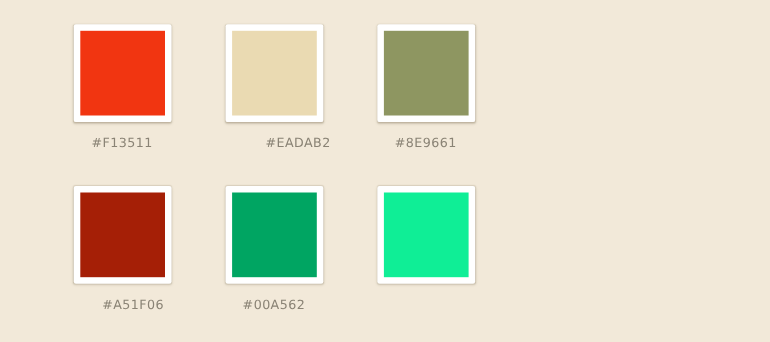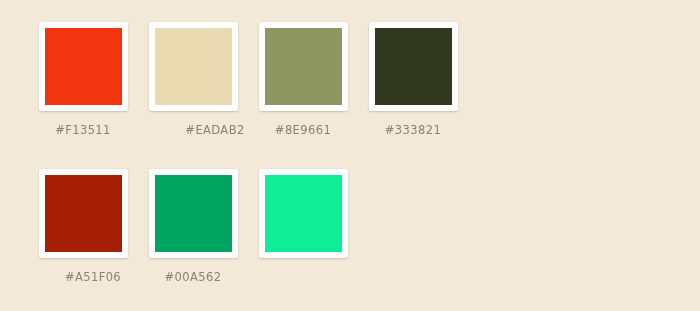--- a/index.html
+++ b/index.html
@@ -21,20 +21,21 @@
     box-sizing: border-box;
   }
 
   .palette-row {
     position: absolute;
     left: 0;
     width: 700px;
     height: 140px;
     display: flex;
     align-items: flex-start;
+    gap: 28px;
   }
 
   #row-1 { top: 22px; }
   #row-2 { top: 169px; }
 
   .swatch-card {
     width: 110px;
     flex: 0 0 110px;
     display: flex;
     flex-direction: column;
@@ -100,26 +101,20 @@
     </div>
 
 
     <div class="swatch-card">
       <div class="swatch-frame" style="background: rgb(255, 255, 255);">
         <span class="swatch-color" style="background: rgb(142, 150, 97);"></span>
       </div>
       <div class="swatch-label" style="color: rgb(138, 131, 117);">#8E9661</div>
     </div>
 
-    <div class="swatch-card">
-      <div class="swatch-frame" style="background: rgb(255, 255, 255);">
-        <span class="swatch-color" style="background: rgb(51, 56, 33);"></span>
-      </div>
-      <div class="swatch-label" style="color: rgb(138, 131, 117);">#333821</div>
-    </div>
   </div>
 
   <div class="palette-row" id="row-2">
     <div class="row-inset"></div>
 
 
     <div class="swatch-card">
       <div class="swatch-frame" style="background: rgb(255, 255, 255);">
         <span class="swatch-color" style="background: rgb(165, 31, 6);"></span>
       </div>

